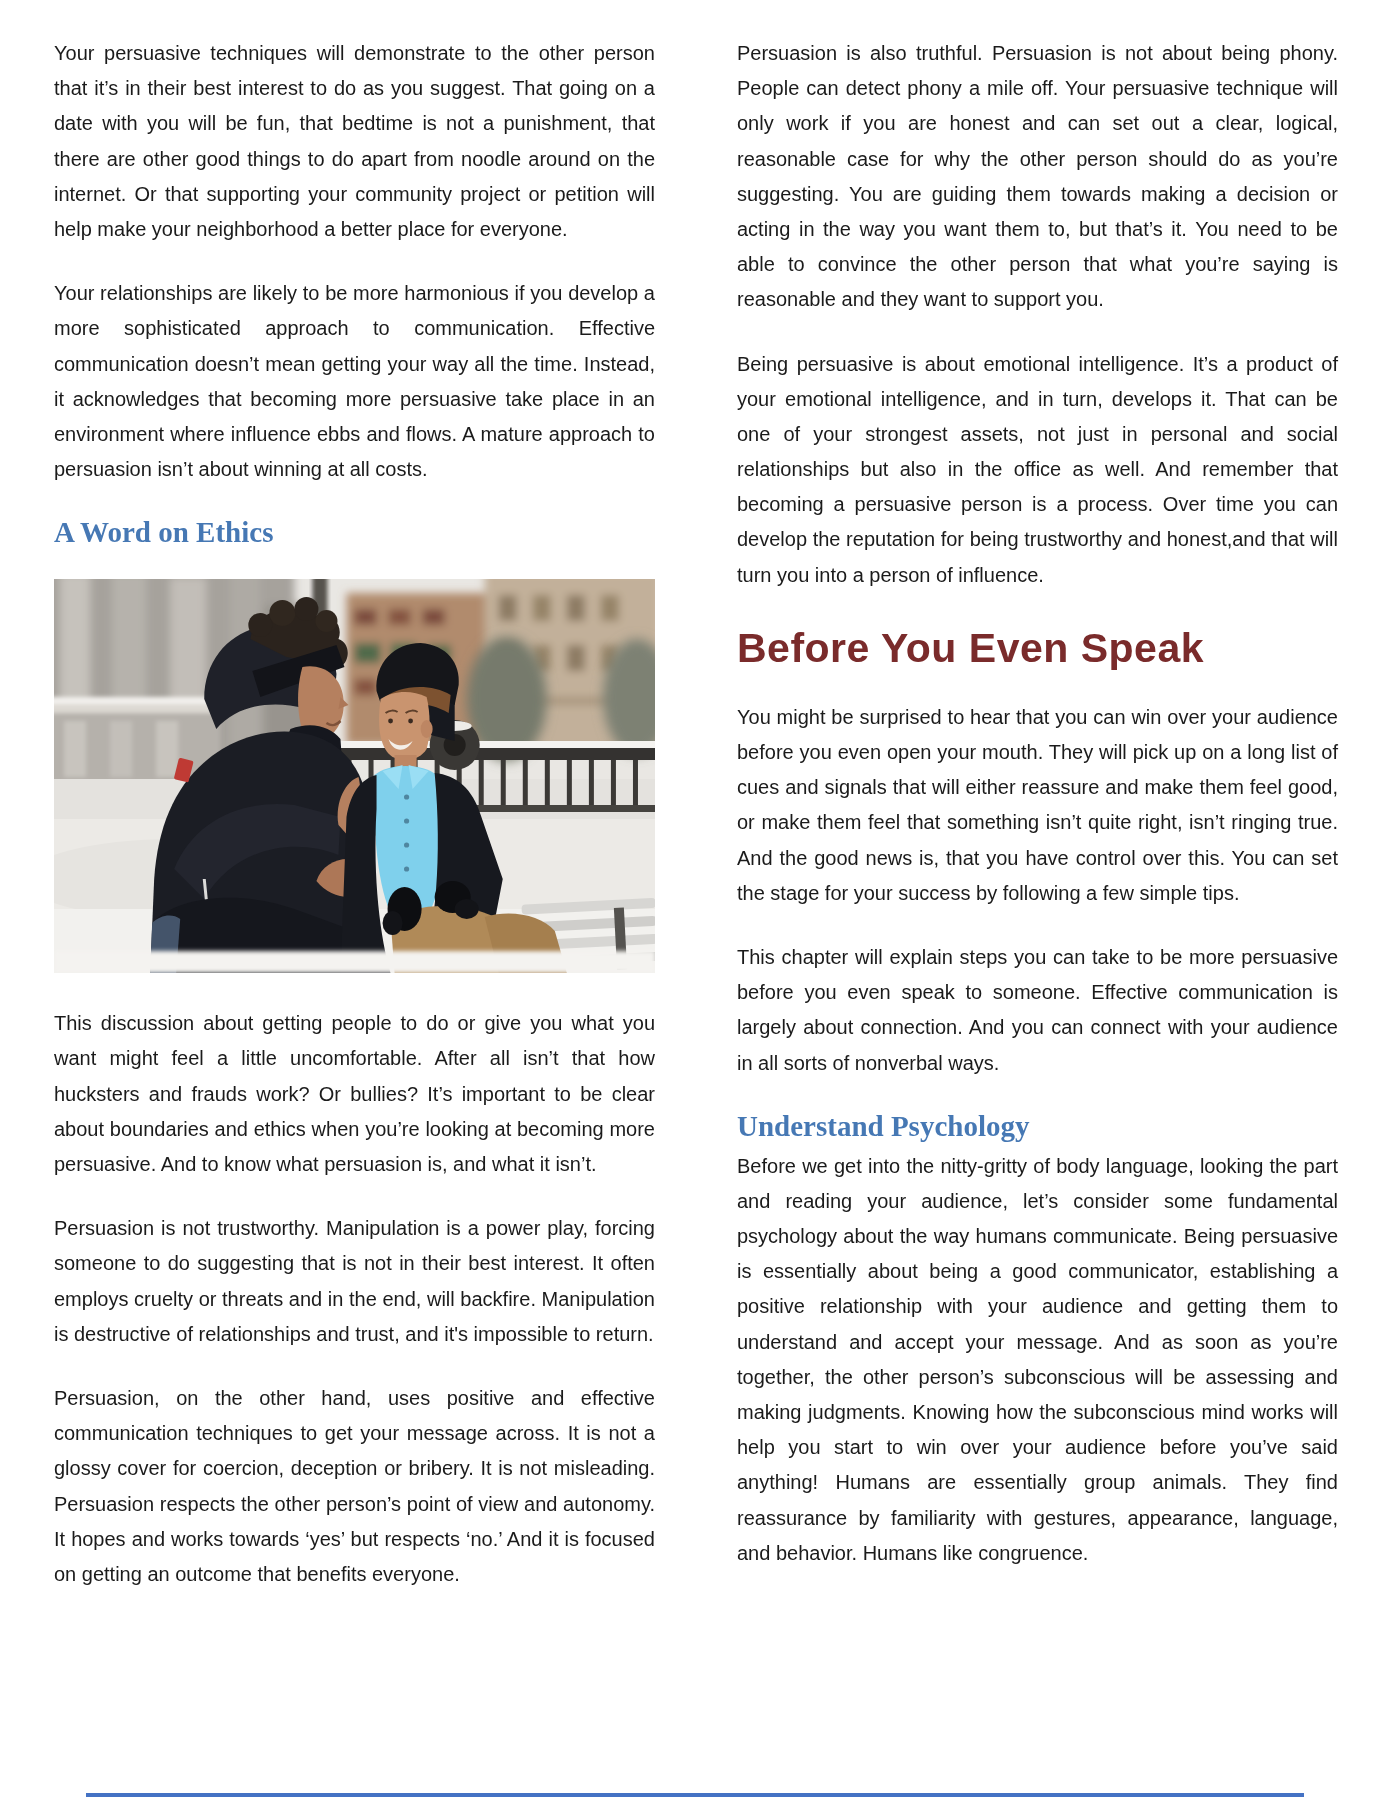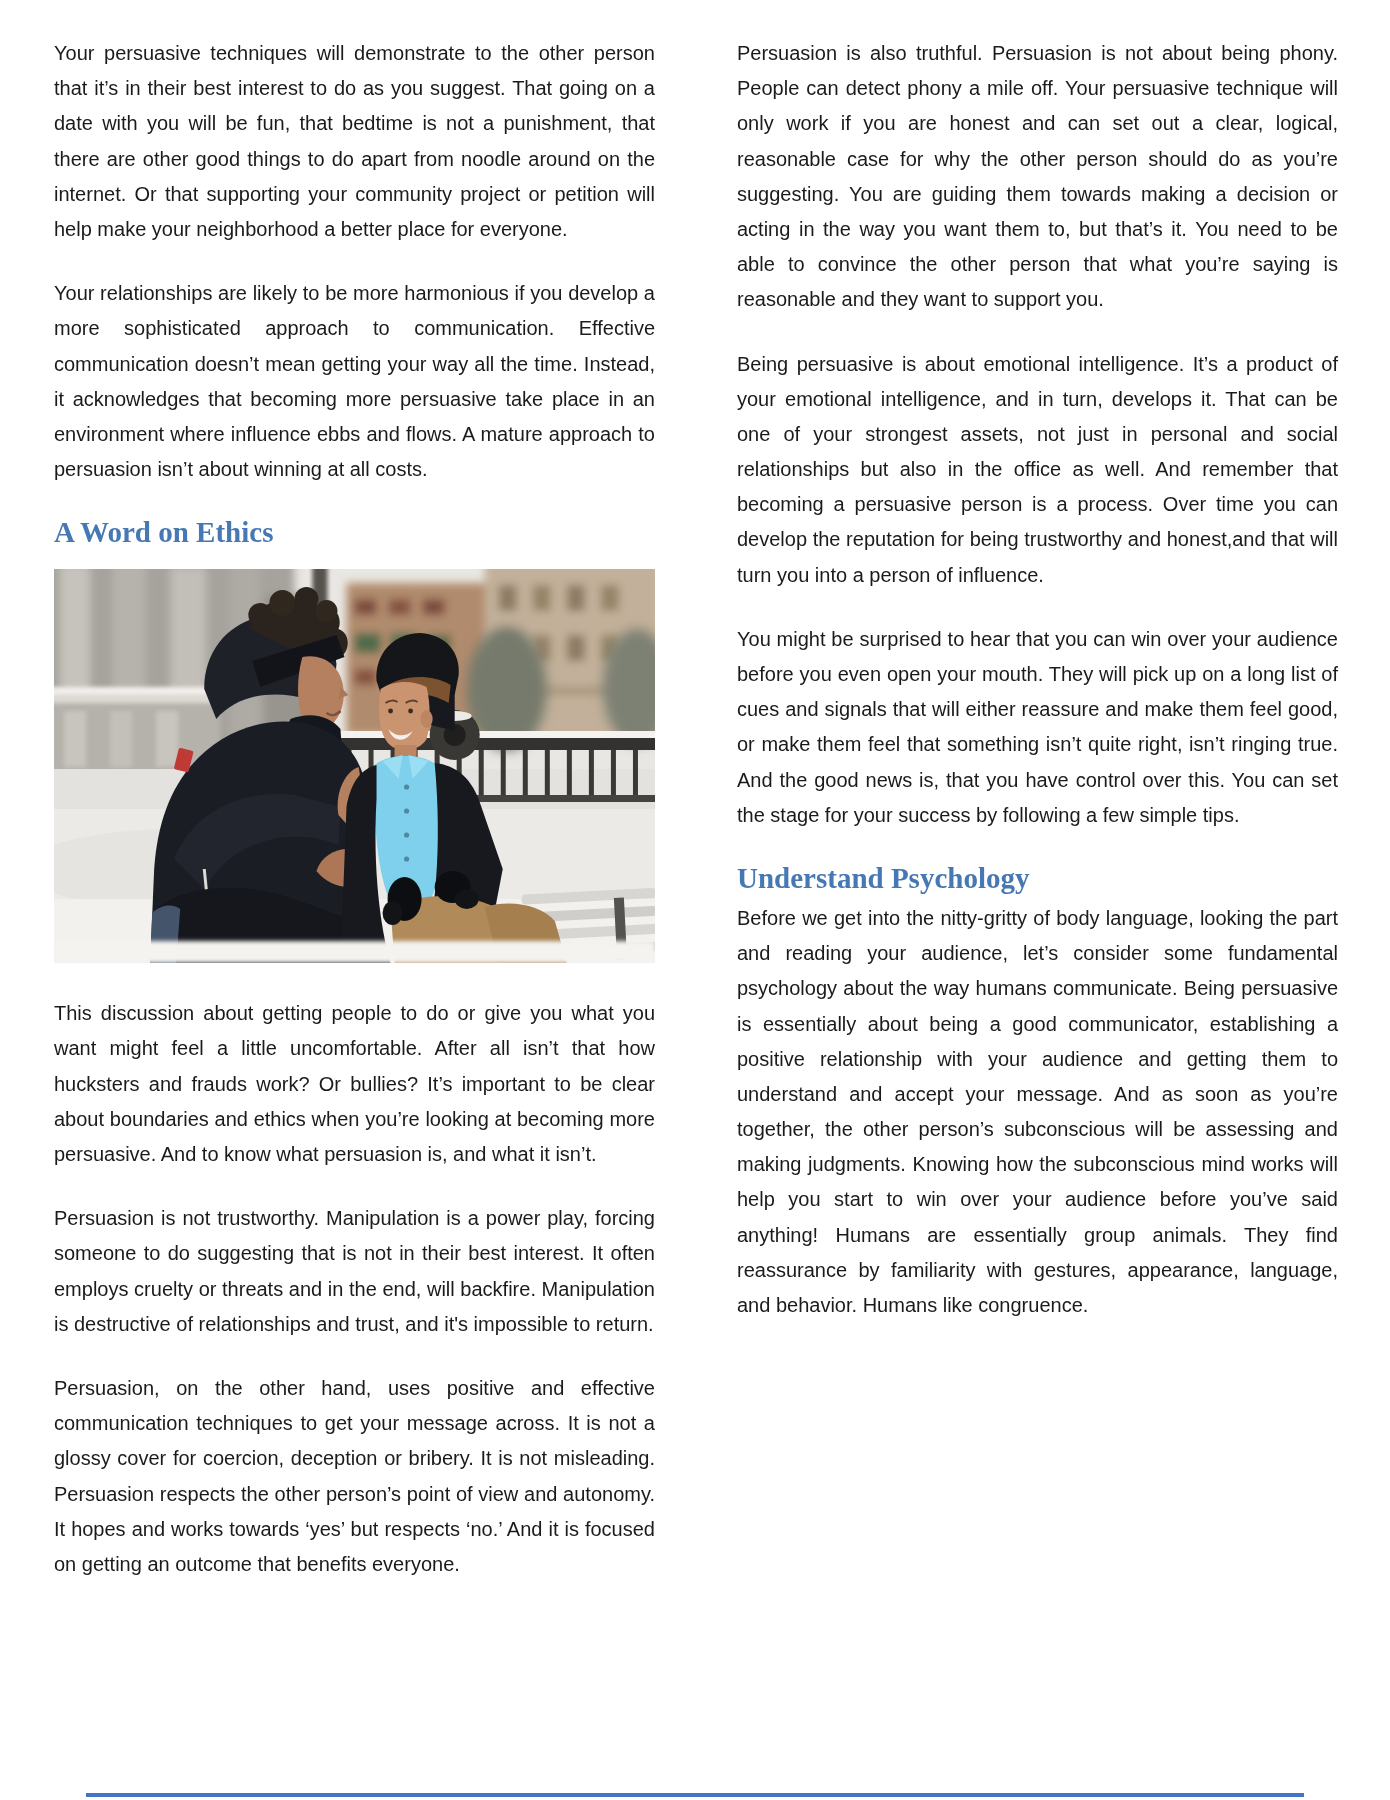--- a/index.html
+++ b/index.html
@@ -21,21 +21,21 @@
     line-height:1.76;
     text-align:justify;
     margin:0 0 29px 0;
   }
   .col p b{font-weight:normal;}
   .h-blue{
     font-family:"Liberation Serif", serif;
     font-weight:bold;
     font-size:29px;
     color:var(--heading-blue,#4678b4);
-    margin:2px 0 20px 0;
+    margin:2px 0 30px 0;
   }
   .h-tight{margin:14px 0 6px 0;font-family:Liberation Serif, serif;}
   .h-maroon{
     font-family:"Liberation Sans", sans-serif;
     font-weight:bold;
     font-size:41px;
     color:var(--heading-maroon,#7a2b2b);
     margin:32px 0 28px 0;
     letter-spacing:.5px;
   }
@@ -220,22 +220,24 @@
 
       <p>This discussion about getting people to do or give you what you want might feel a little uncomfortable. After all isn’t that how hucksters and frauds work? Or bullies? It’s important to be clear about boundaries and ethics when you’re looking at becoming more persuasive. And to know what persuasion is, and what it isn’t.</p>
       <p><span>Persuasion is not trustworthy. </span><b>Manipulation</b><span> is a power play, forcing someone to do suggesting that is not in their best interest. It often employs cruelty or threats and in the end, will backfire. Manipulation is destructive of relationships and trust, and it's impossible to return.</span></p>
       <p><b>Persuasion</b><span>, on the other hand, uses positive and effective communication techniques to get your message across. It is not a glossy cover for coercion, deception or bribery. It is not misleading. Persuasion respects the other person’s point of view and autonomy. It hopes and works towards ‘yes’ but respects ‘no.’ And it is focused on getting an outcome that benefits everyone.</span></p>
     </div>
 
     <div class="col">
       <p>Persuasion is also truthful. Persuasion is not about being phony. People can detect phony a mile off. Your persuasive technique will only work if you are honest and can set out a clear, logical, reasonable case for why the other person should do as you’re suggesting. You are guiding them towards making a decision or acting in the way you want them to, but that’s it.  You need to be able to convince the other person that what you’re saying is reasonable and they want to support you.</p>
       <p>Being persuasive is about emotional intelligence.  It’s a product of your emotional intelligence, and in turn, develops it. That can be one of your strongest assets, not just in personal and social relationships but also in the office as well. And remember that becoming a persuasive person is a process. Over time you can develop the reputation for being trustworthy and honest,and that will turn you into a person of influence.</p>
 
+      <h1 class="h-maroon">Before You Even Speak</h1>
 
       <p>You might be surprised to hear that you can win over your audience before you even open your mouth. They will pick up on a long list of cues and signals that will either reassure and make them feel good, or make them feel that something isn’t quite right, isn’t ringing true. And the good news is, that you have control over this. You can set the stage for your success by following a few simple tips.</p>
+      <p>This chapter will explain steps you can take to be more persuasive before you even speak to someone. Effective communication is largely about connection. And you can connect with your audience in all sorts of nonverbal ways.</p>
 
       <h3 class="h-blue h-tight">Understand Psychology</h3>
 
       <p>Before we get into the nitty-gritty of body language, looking the part and reading your audience, let’s consider some fundamental psychology about the way humans communicate. Being persuasive is essentially about being a good communicator, establishing a positive relationship with your audience and getting them to understand and accept your message. And as soon as you’re together, the other person’s subconscious will be assessing and making judgments. Knowing how the subconscious mind works will help you start to win over your audience before you’ve said anything! Humans are essentially group animals. They find reassurance by familiarity with gestures, appearance, language, and behavior. Humans like congruence.</p>
     </div>
 
   </div>
 
   <div class="bottom-rule"></div>
 </div>

